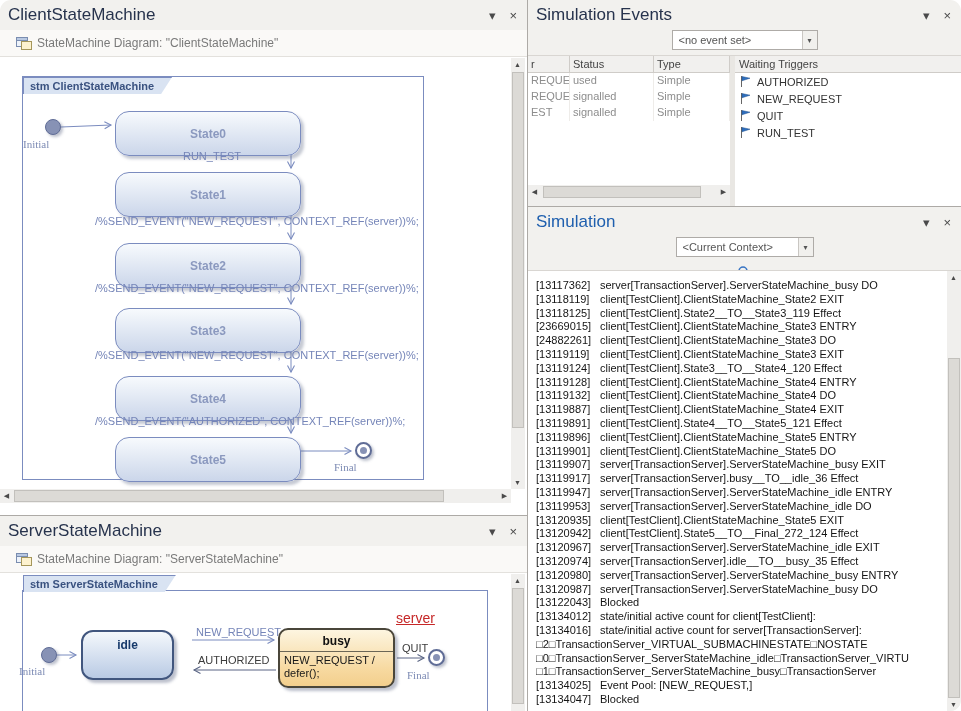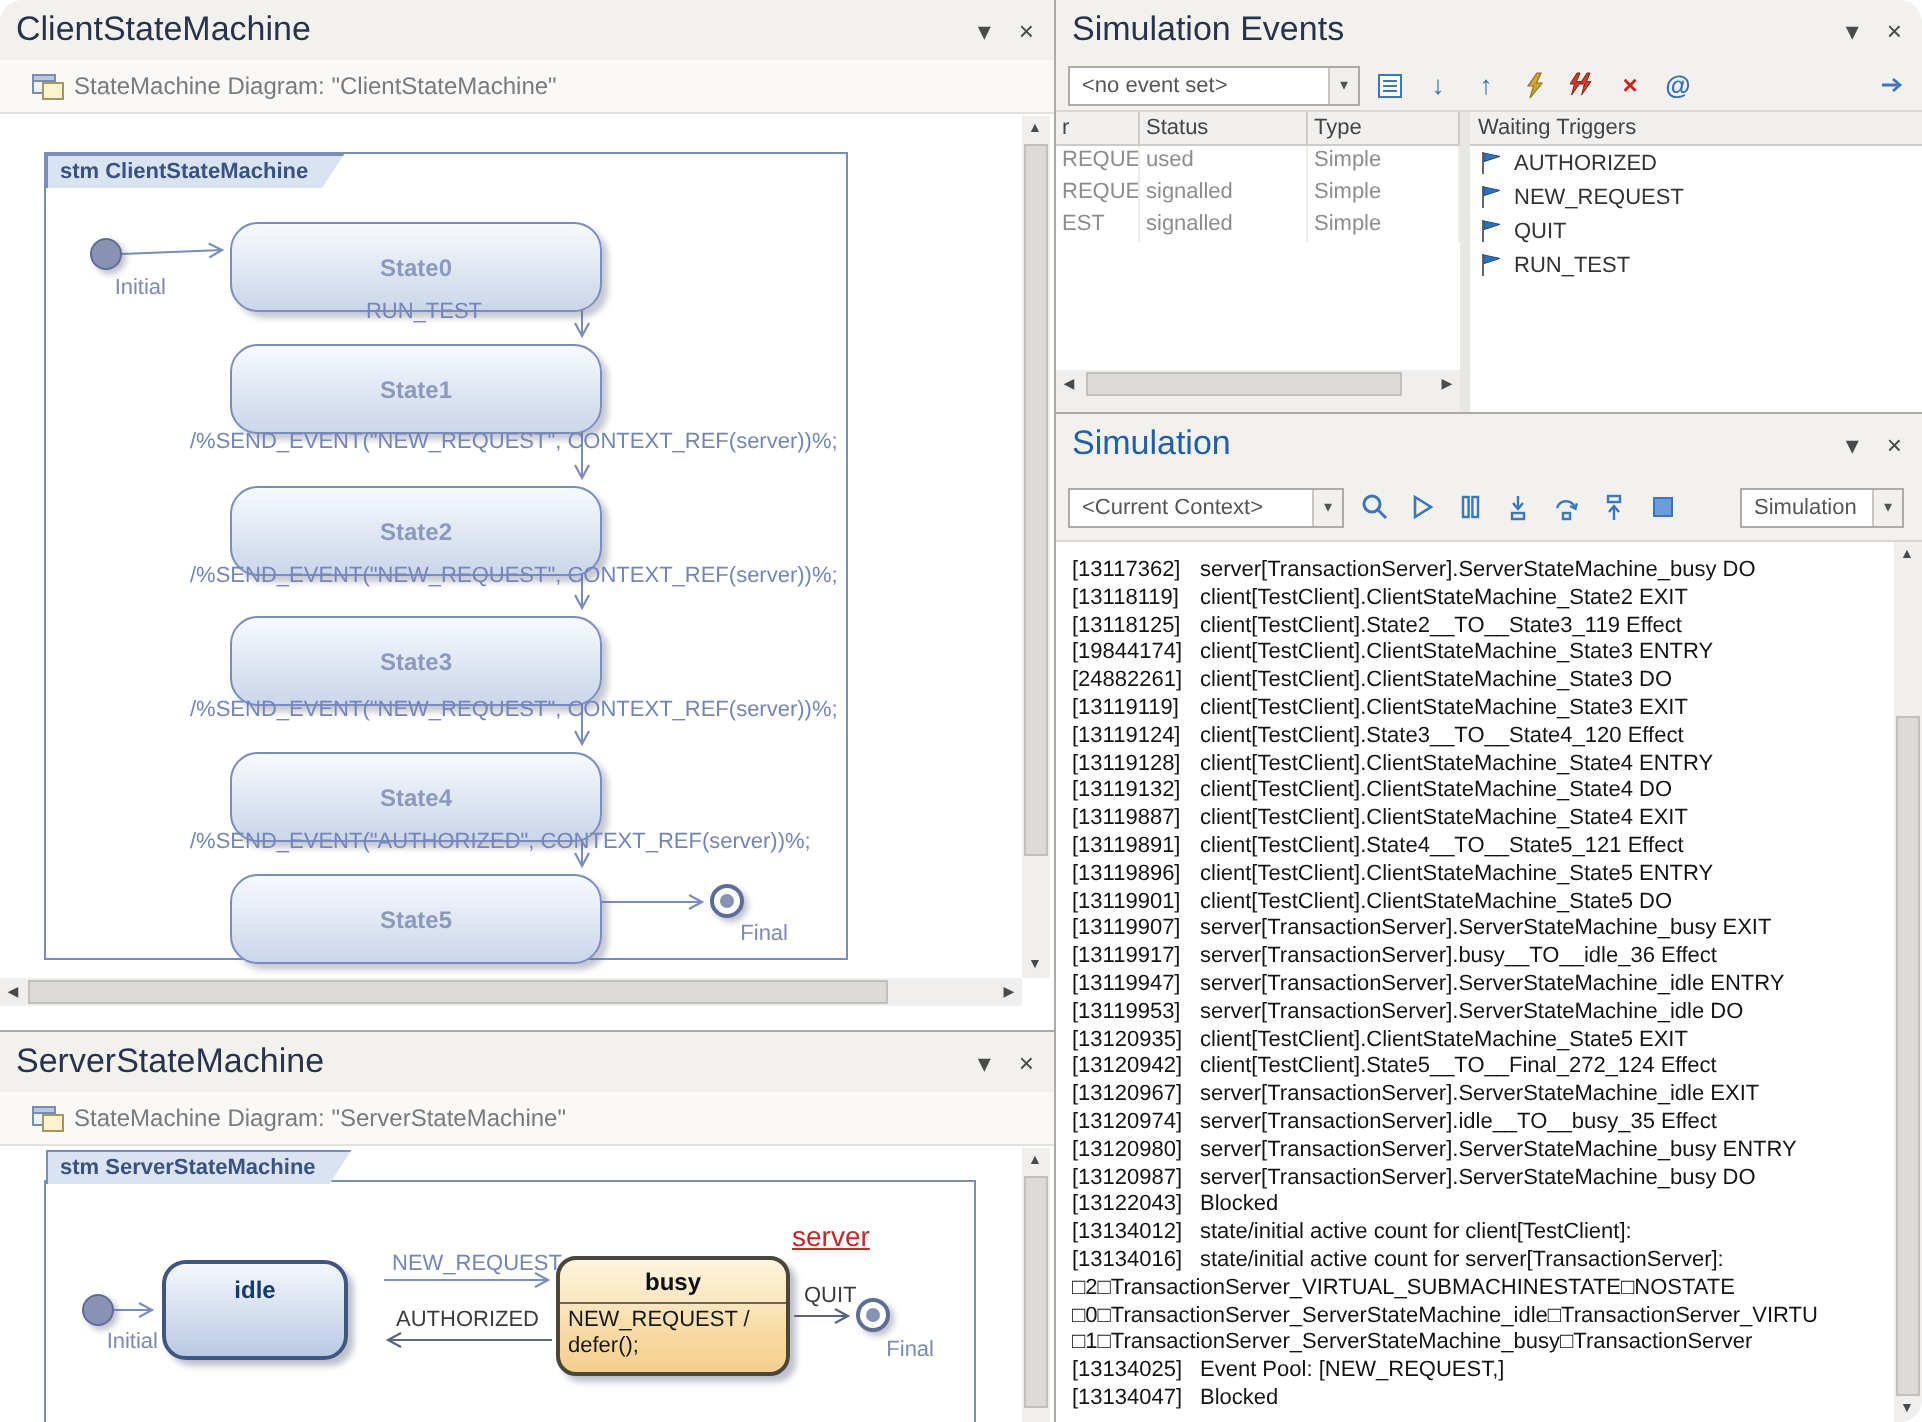--- a/index.html
+++ b/index.html
@@ -15,21 +15,21 @@
 
   .panel-header { height:30px; background:#f2f1ee; display:flex; align-items:center; padding:0 10px 0 8px; }
   .panel-title { font-size:17px; color:#27334d; white-space:nowrap; }
   #sim-panel .panel-title { color:#1f5fae; }
   .win-btns { margin-left:auto; display:flex; align-items:center; }
   .win-btn { font-size:13px; color:#4a4a4a; margin-left:14px; line-height:1; }
 
   .panel-subheader { height:27px; display:flex; align-items:center; gap:5px; padding-left:16px; font-size:12px; color:#7a7a7a; background:#faf9f7; border-bottom:1px solid #e3e1dd; white-space:nowrap; }
 
   
-  .toolbar { position:absolute; left:0; top:30px; width:100%; height:26px; background:#f2f1ee; border-bottom:1px solid #d9d6d2; display:flex; align-items:center; padding:0 6px; gap:6px; overflow:hidden; }
+  .toolbar { position:absolute; left:0; top:30px; width:100%; height:26px; background:#f2f1ee; border-bottom:1px solid #d9d6d2; display:flex; align-items:center; padding:0 6px; gap:6px; overflow:hidden;flex-direction:column; }
   #sim-panel .toolbar { height:34px; }
   .dropdown { background:#fff; border:1px solid #aeaba7; height:20px; display:flex; align-items:center; font-size:11px; color:#555; flex:none; }
   .dd-text { padding:0 4px 0 6px; flex:1; overflow:hidden; white-space:nowrap; }
   .dd-btn { width:15px; height:100%; display:flex; align-items:center; justify-content:center; font-size:8px; color:#555; border-left:1px solid #c9c6c2; background:#f1f0ed; }
   .tb-icon { width:18px; height:18px; flex:none; display:flex; align-items:center; justify-content:center; font-size:13px; }
   .tb-red { color:#cc2222; font-weight:bold; }
   .tb-blue { color:#2f6fbe; font-weight:bold; }
   .tb-spacer { flex:1; }
 
   
@@ -38,21 +38,21 @@
   #server-panel .diagram { width:511px; height:137px; }
   .connectors { position:absolute; left:0; top:0; pointer-events:none; }
 
   .frame { position:absolute; border:1px solid #7b8cbf; }
   .frame-tab { position:absolute; height:17px; line-height:16px; background:#d9e3f2; color:#3a5280; font-weight:bold; font-size:11px; padding:0 18px 0 6px; clip-path:polygon(0 0,100% 0,calc(100% - 11px) 100%,0 100%); border-top:1px solid #7b8cbf; border-left:1px solid #7b8cbf; white-space:nowrap; }
 
   .state { position:absolute; left:115px; width:186px; height:45px; border:1px solid #7b8cbf; border-radius:14px; background:linear-gradient(180deg,#f7fafd,#cbd6ea); box-shadow:3px 3px 3px rgba(90,100,130,.35); display:flex; align-items:center; justify-content:center; font-weight:bold; font-size:12px; color:#8b99bf; }
   .initial-node { position:absolute; width:16px; height:16px; border-radius:50%; background:#8792b5; border:1px solid #5f6c96; box-shadow:2px 2px 3px rgba(90,100,130,.4); }
   .final-node { position:absolute; width:17px; height:17px; border:2px solid #5f6c96; border-radius:50%; background:#fff; display:flex; align-items:center; justify-content:center; box-shadow:2px 2px 3px rgba(90,100,130,.4); }
   .final-dot { width:7px; height:7px; border-radius:50%; background:#8792b5; }
-  .node-label { position:absolute; font-size:11px; color:#7d8bb4; text-align:right; white-space:nowrap; }
+  .node-label { position:absolute; font-size:11px; color:#7d8bb4; text-align:left; white-space:nowrap;font-family:Liberation Serif, serif; }
   .trans-label { position:absolute; font-size:11px; color:#7585b8; white-space:nowrap; }
   .trans-dark { color:#3c3c3c; }
 
   .sstate-idle { position:absolute; border:2px solid #41567e; border-radius:12px; background:linear-gradient(180deg,#f4f8fc,#b9cae4); box-shadow:3px 3px 3px rgba(90,100,130,.4); display:flex; justify-content:center; padding-top:6px; font-weight:bold; font-size:12px; color:#173a6b; }
   .sstate-busy { position:absolute; border:2px solid #4a463a; border-radius:10px; background:linear-gradient(180deg,#fdf5e0 0%,#f7d9a0 70%,#f3cf8d 100%); box-shadow:3px 3px 3px rgba(90,100,130,.4); overflow:hidden; }
   .busy-title { height:22px; display:flex; align-items:center; justify-content:center; font-weight:bold; font-size:12px; color:#101010; border-bottom:1px solid #6b6656; }
   .busy-body { padding:2px 4px 0 4px; font-size:11px; color:#181818; line-height:13px; }
   .server-annot { position:absolute; font-size:14px; color:#c62828; white-space:nowrap;text-decoration:underline; }
 
   
@@ -389,21 +389,21 @@
         <span class="dd-text">Simulation</span>
         <span class="dd-btn">▾</span>
       </div>
 
     </div>
 
     <div class="sim-log">
         <div class="log-line"><span class="log-ts">[13117362]</span>server[TransactionServer].ServerStateMachine_busy DO</div>
         <div class="log-line"><span class="log-ts">[13118119]</span>client[TestClient].ClientStateMachine_State2 EXIT</div>
         <div class="log-line"><span class="log-ts">[13118125]</span>client[TestClient].State2__TO__State3_119 Effect</div>
-        <div class="log-line"><span class="log-ts">[19844174]</span>client[TestClient].ClientStateMachine_State3 ENTRY</div>
+        <div class="log-line"><span class="log-ts">[23669015]</span>client[TestClient].ClientStateMachine_State3 ENTRY</div>
         <div class="log-line"><span class="log-ts">[24882261]</span>client[TestClient].ClientStateMachine_State3 DO</div>
         <div class="log-line"><span class="log-ts">[13119119]</span>client[TestClient].ClientStateMachine_State3 EXIT</div>
         <div class="log-line"><span class="log-ts">[13119124]</span>client[TestClient].State3__TO__State4_120 Effect</div>
         <div class="log-line"><span class="log-ts">[13119128]</span>client[TestClient].ClientStateMachine_State4 ENTRY</div>
         <div class="log-line"><span class="log-ts">[13119132]</span>client[TestClient].ClientStateMachine_State4 DO</div>
         <div class="log-line"><span class="log-ts">[13119887]</span>client[TestClient].ClientStateMachine_State4 EXIT</div>
         <div class="log-line"><span class="log-ts">[13119891]</span>client[TestClient].State4__TO__State5_121 Effect</div>
         <div class="log-line"><span class="log-ts">[13119896]</span>client[TestClient].ClientStateMachine_State5 ENTRY</div>
         <div class="log-line"><span class="log-ts">[13119901]</span>client[TestClient].ClientStateMachine_State5 DO</div>
         <div class="log-line"><span class="log-ts">[13119907]</span>server[TransactionServer].ServerStateMachine_busy EXIT</div>

